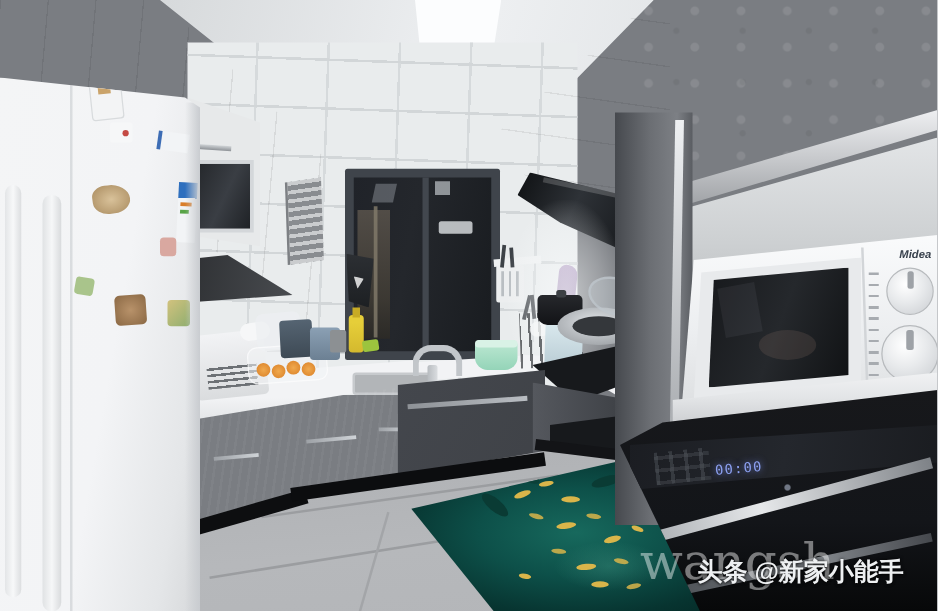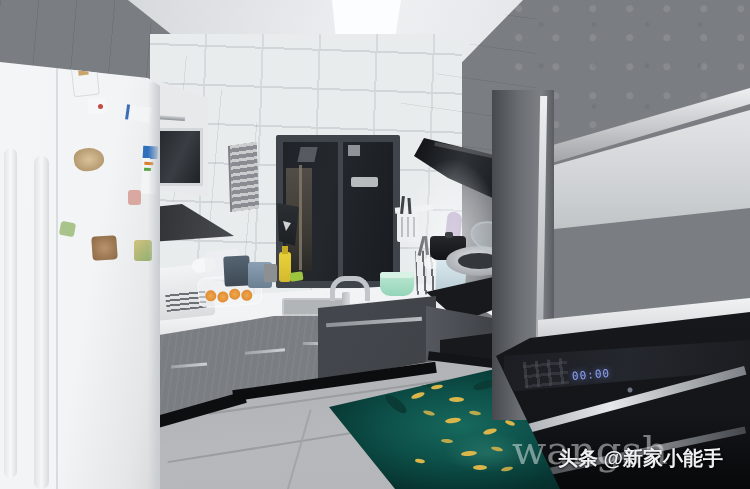--- a/index.html
+++ b/index.html
@@ -242,20 +242,47 @@
     background:linear-gradient(180deg,#f2f3f5 0%,#c7c9cc 45%,#8f9296 100%);
     clip-path:polygon(4px 74px,246px 4px,246px 20px,4px 92px);"></div>
   <div class="a" style="left:506px;top:96px;width:244px;height:140px;
     background:linear-gradient(180deg,#e6e8ea 0%,#cdd0d2 70%,#bfc2c4 100%);
     clip-path:polygon(2px 82px,244px 14px,244px 112px,2px 138px);"></div>
   <div class="a" style="left:492px;top:90px;width:62px;height:330px;
     background:linear-gradient(90deg,#46494e 0%,#6b6e73 45%,#7d8085 80%,#5a5d62 100%);"></div>
   <div class="a" style="left:538px;top:96px;width:7px;height:250px;
     background:linear-gradient(180deg,#eef0f2,#a9acb0);transform:rotate(1deg);"></div>
 
+  <div class="a" style="left:545px;top:186px;width:205px;height:146px;">
+    <div class="a" style="left:0;top:0;width:205px;height:146px;
+      background:linear-gradient(180deg,#fafbfc 0%,#eceef0 55%,#dcdee0 100%);
+      clip-path:polygon(10px 22px,205px 2px,205px 136px,0 144px);"></div>
+    <div class="a" style="left:10px;top:18px;width:134px;height:116px;
+      background:#e8eaec;clip-path:polygon(6px 14px,134px 2px,134px 104px,0 116px);"></div>
+    <div class="a" style="left:22px;top:28px;width:112px;height:96px;
+      background:linear-gradient(110deg,#17191c 0%,#25282c 50%,#101214 100%);
+      clip-path:polygon(4px 10px,112px 0,112px 86px,0 96px);">
+      <div class="a" style="left:10px;top:14px;width:30px;height:40px;background:rgba(200,205,210,.07);transform:rotate(-10deg);"></div>
+      <div class="a" style="left:40px;top:50px;width:46px;height:24px;background:rgba(120,100,90,.25);border-radius:50%;"></div>
+    </div>
+    <div class="a" style="left:146px;top:12px;width:2px;height:122px;background:#d2d5d8;transform:rotate(-2deg);"></div>
+    <div class="a brand" style="left:152px;top:12px;width:48px;height:12px;">Midea</div>
+    <div class="a" style="left:150px;top:32px;width:8px;height:92px;
+      background:repeating-linear-gradient(180deg,#a7abb0 0 2px,transparent 2px 9px);"></div>
+    <div class="a" style="left:164px;top:28px;width:36px;height:36px;border-radius:50%;
+      background:radial-gradient(circle at 40% 35%,#ffffff 0%,#e8eaec 45%,#c9ccd0 100%);border:1px solid #b7babd;">
+      <div class="a" style="left:16px;top:2px;width:5px;height:14px;background:#9ea2a7;border-radius:2px;"></div>
+    </div>
+    <div class="a" style="left:160px;top:74px;width:44px;height:44px;border-radius:50%;
+      background:radial-gradient(circle at 40% 35%,#ffffff 0%,#e8eaec 45%,#c9ccd0 100%);border:1px solid #b7babd;">
+      <div class="a" style="left:19px;top:3px;width:6px;height:16px;background:#9ea2a7;border-radius:2px;"></div>
+    </div>
+    <div class="a" style="left:26px;top:138px;width:16px;height:6px;background:#4a4d51;border-radius:2px;"></div>
+    <div class="a" style="left:96px;top:132px;width:16px;height:7px;background:#4a4d51;border-radius:2px;"></div>
+  </div>
   <div class="a" style="left:533px;top:293px;width:217px;height:50px;
     background:linear-gradient(180deg,#f4f5f6 0%,#e3e5e7 50%,#c9cbce 100%);
     clip-path:polygon(5px 27px,217px 5px,217px 27px,5px 47px);"></div>
 
   <div class="a" style="left:496px;top:312px;width:254px;height:177px;
     background:linear-gradient(180deg,#17181b 0%,var(--appliance-black,#0d0e10) 60%,#070809 100%);
     clip-path:polygon(64px 177px,0 44px,34px 26px,254px 0,254px 177px);">
     <div class="a" style="left:8px;top:28px;width:246px;height:58px;
       background:linear-gradient(100deg,#1b1d22,#24272d 50%,#1a1c20);
       clip-path:polygon(0 16px,246px 0,246px 30px,0 52px);"></div>

